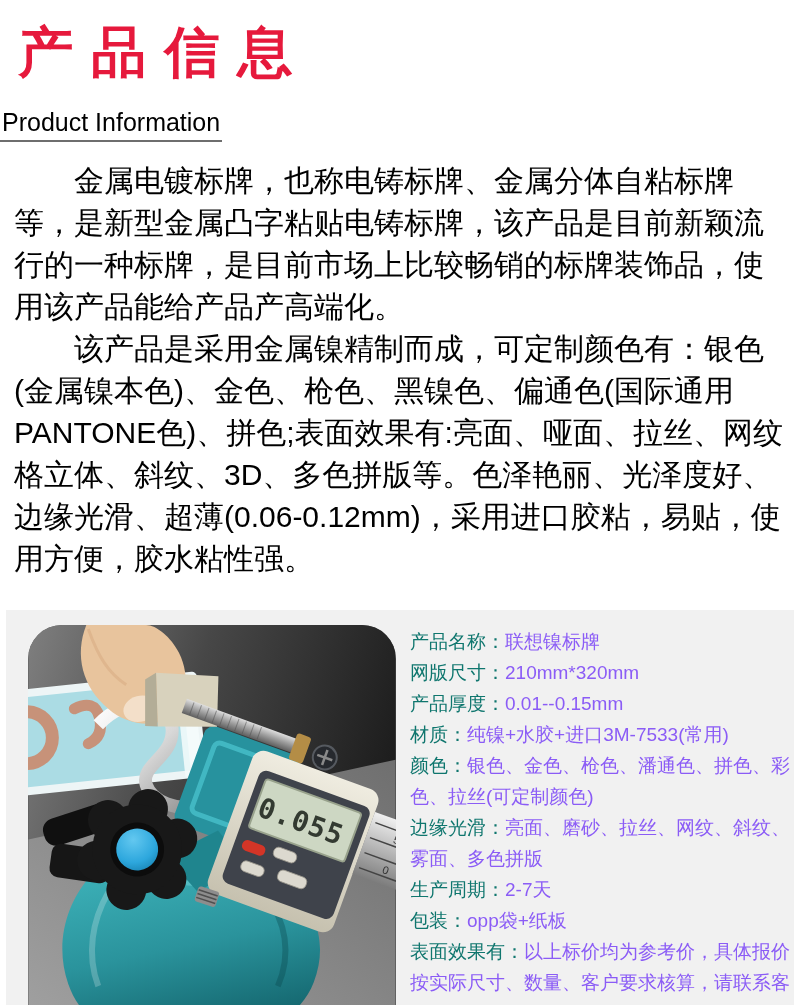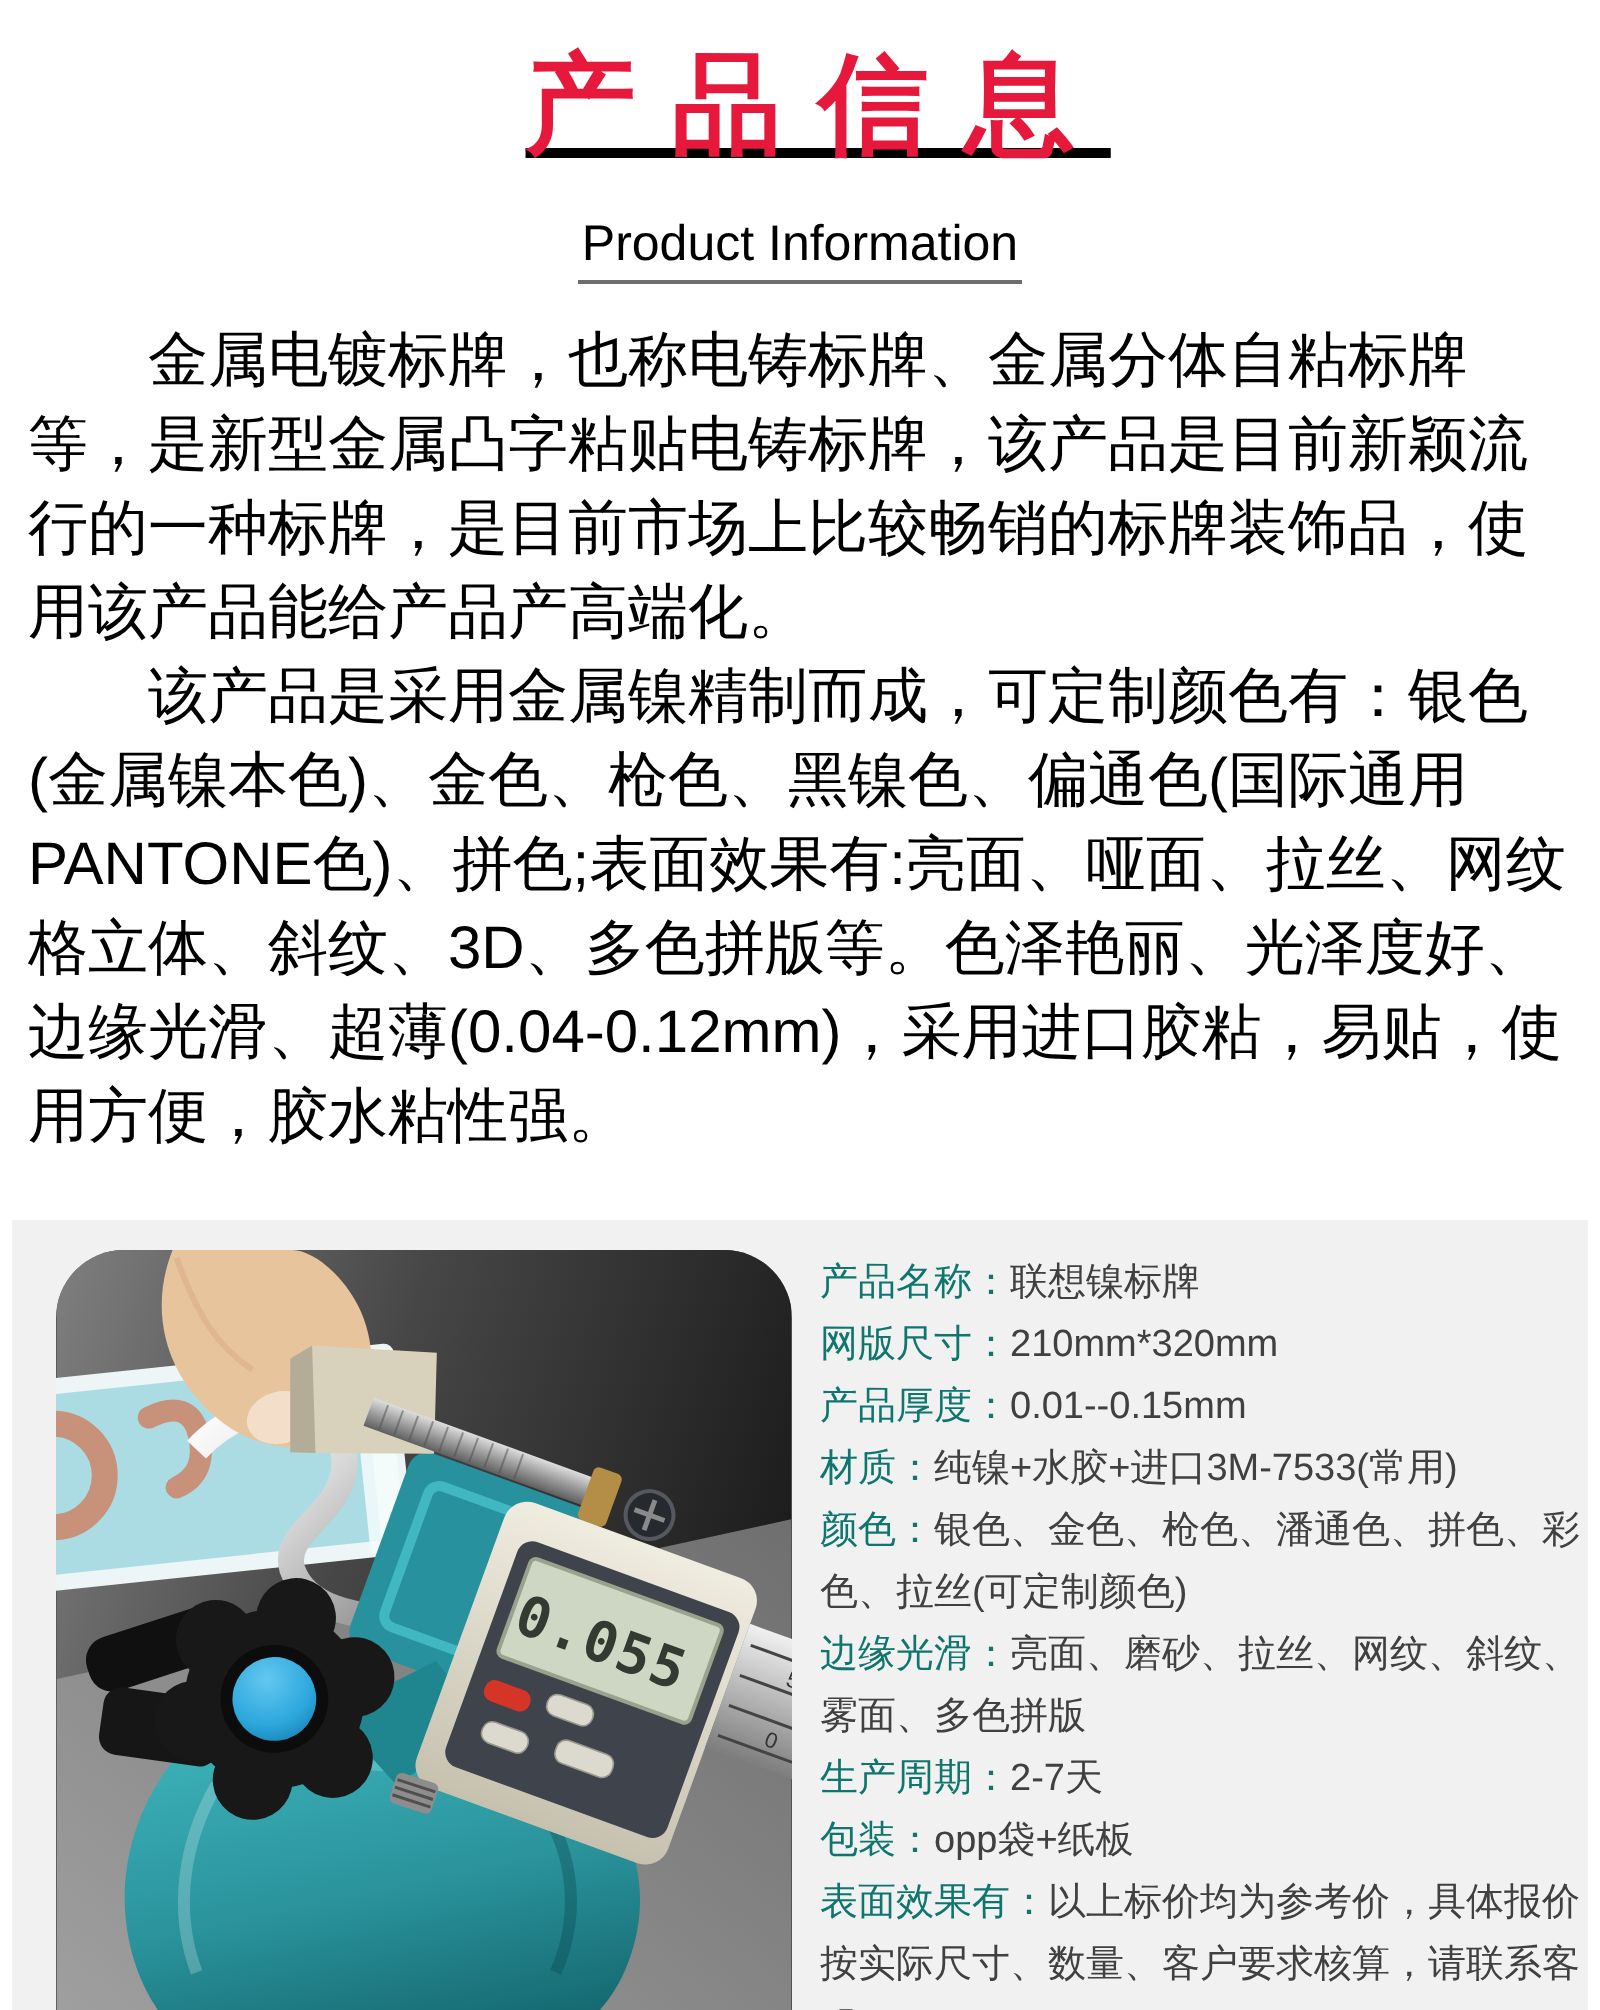--- a/index.html
+++ b/index.html
@@ -1,20 +1,20 @@
 <!DOCTYPE html>
 <html style="--accent-red: #e6193c; --subtitle-gray: #4a4a4a; --panel-bg: #f1f1f1; --base-teal: #2a939c; --knob-blue: #2da7dd; --lcd-bg: #cdd7c3;"><head>
 <meta charset="utf-8">
 <style>
   * { margin:0; padding:0; box-sizing:border-box; }
   html,body { width:800px; background:#ffffff; font-family:"Liberation Sans","DejaVu Sans",sans-serif; }
   body { height:1005px; overflow:hidden; }
 
   
-  .header { text-align:center; padding-top:22px;text-decoration:underline; }
+  .header { text-align:left; padding-top:22px; }
   .page-title {
     color:var(--accent-red,#e6193c);
     font-size:55px; font-weight:bold;
     letter-spacing:0.33em; margin-left:0.33em;
     line-height:1.1;
   }
   .page-subtitle {
     display:inline-block; margin-top:6px;
     font-size:25px; color:#000000;
     border-bottom:2px solid #6e6e6e;
@@ -40,38 +40,38 @@
     border-radius:34px; overflow:hidden;
     background:#555;
   }
   .photo svg { display:block; width:100%; height:100%; }
 
   .specs {
     width:384px; margin-left:14px; padding-top:1px;
     font-size:19px; line-height:31px; color:#1a1a1a;
   }
   .spec-label { color:#0f766e; }
-  .spec-value { color:#404040; }
+  .spec-value { color:#8b5cf6; }
 
   .lcd-text {
     font-family:"DejaVu Sans Mono","Liberation Mono",monospace;
     font-weight:bold;
   }
 </style>
 </head>
 <body>
 
 <div class="header">
   <div class="page-title">产品信息</div><br>
   <div class="page-subtitle">Product Information</div>
 </div>
 
 <div class="intro">
   <p>金属电镀标牌，也称电铸标牌、金属分体自粘标牌等，是新型金属凸字粘贴电铸标牌，该产品是目前新颖流行的一种标牌，是目前市场上比较畅销的标牌装饰品，使用该产品能给产品产高端化。</p>
-  <p>该产品是采用金属镍精制而成，可定制颜色有：银色(金属镍本色)、金色、枪色、黑镍色、偏通色(国际通用PANTONE色)、拼色;表面效果有:亮面、哑面、拉丝、网纹格立体、斜纹、3D、多色拼版等。色泽艳丽、光泽度好、边缘光滑、超薄(0.04-0.12mm)，采用进口胶粘，易贴，使用方便，胶水粘性强。</p>
+  <p>该产品是采用金属镍精制而成，可定制颜色有：银色(金属镍本色)、金色、枪色、黑镍色、偏通色(国际通用PANTONE色)、拼色;表面效果有:亮面、哑面、拉丝、网纹格立体、斜纹、3D、多色拼版等。色泽艳丽、光泽度好、边缘光滑、超薄(0.06-0.12mm)，采用进口胶粘，易贴，使用方便，胶水粘性强。</p>
 </div>
 
 <div class="panel">
 
   <div class="photo">
     <svg viewBox="0 0 368 425" xmlns="http://www.w3.org/2000/svg">
       <defs>
         <linearGradient id="bgTop" x1="0" y1="0" x2="1" y2="0.35">
           <stop offset="0" stop-color="#7f7f7f"></stop>
             <stop offset="0.45" stop-color="#474747"></stop>

